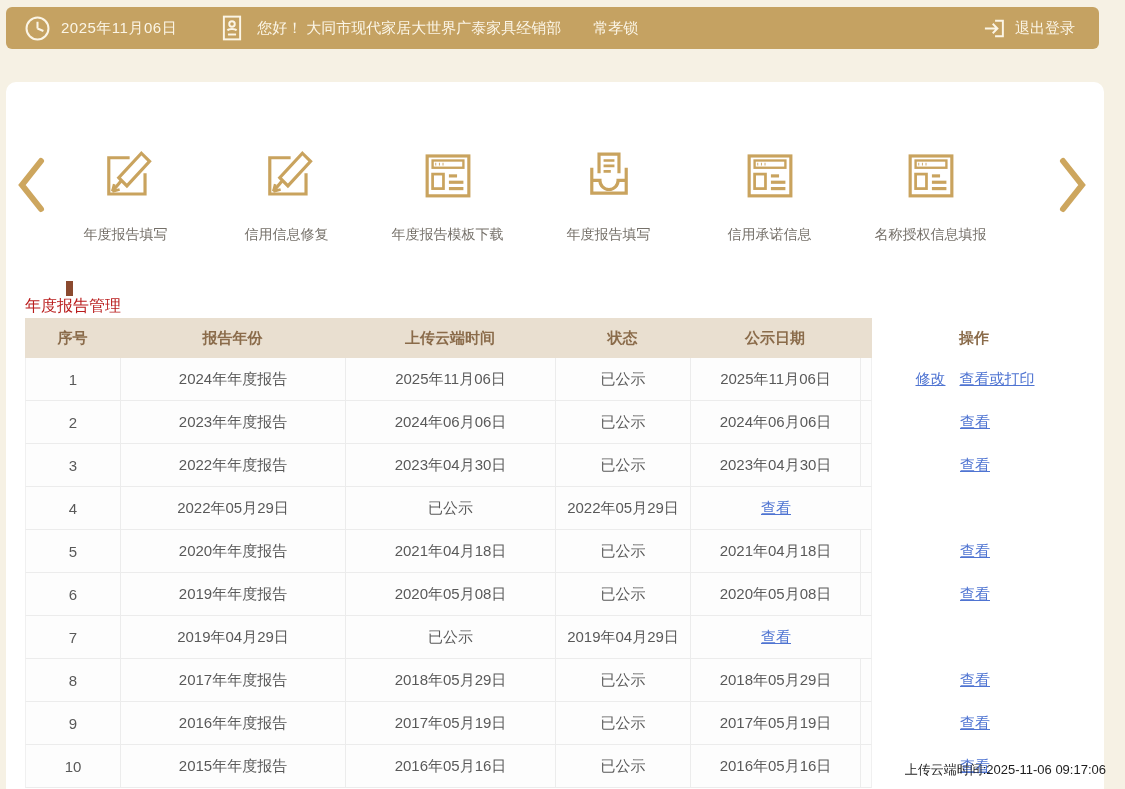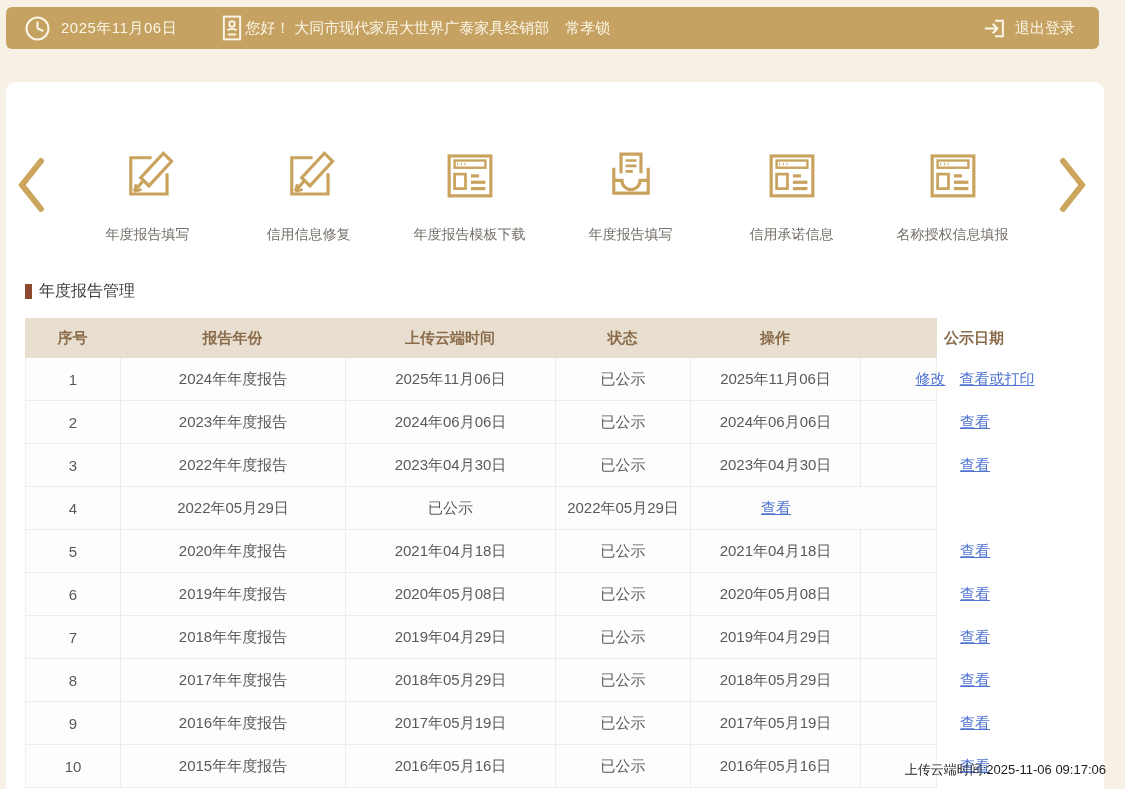--- a/index.html
+++ b/index.html
@@ -13,53 +13,53 @@
   .topbar {
     position:absolute; left:6px; top:7px; width:1093px; height:42px;
     background:#c5a262; border-radius:6px;
     display:flex; align-items:center;
     color:#fbf5e6; font-size:15px;
     padding:0 24px 0 18px;
   }
   .topbar svg { display:block; }
   .tb-date { margin-left:10px; letter-spacing:.5px; }
   .tb-badge { margin-left:42px; }
-  .tb-greet { }
-  .tb-user  { margin-left:16px; }
+  .tb-greet { margin-left:12px; }
+  .tb-user  { margin-left:32px; }
   .tb-logout { margin-left:auto; display:flex; align-items:center; cursor:pointer; }
   .tb-logout span { margin-left:9px; }
   
   .card {
     position:absolute; left:6px; top:82px; width:1098px; height:720px;
     background:#ffffff; border-radius:10px 10px 0 0;
   }
   
   .chev {
     position:absolute; top:72px; width:34px; height:62px; cursor:pointer;
     display:flex; align-items:center; justify-content:center;
   }
   .chev-left  { left:8px; }
   .chev-right { right:14px; }
   .carousel-items {
-    position:absolute; left:61px; top:64px; width:966px;
+    position:absolute; left:39px; top:64px; width:966px;
     display:flex;
   }
   .ci { width:161px; display:flex; flex-direction:column; align-items:center; cursor:pointer; }
   .ci-icon { width:58px; height:58px; }
   .ci-icon svg { width:58px; height:58px; display:block; }
   .ci-label { margin-top:22px; font-size:14px; color:#757069; white-space:nowrap; }
   
   .section-title {
     position:absolute; left:19px; top:199px;
     display:flex; align-items:center;
-    font-size:16px; color:#404040;
+    font-size:16px; color:#b91c1c;flex-direction:column;
   }
   .section-bullet { width:7px; height:15px; background:#8b4a2f; margin-right:7px; }
   
-  .report-table { position:absolute; left:19px; top:236px; width:912px; }
+  .report-table { position:absolute; left:19px; top:236px; width:847px; }
   .trow {
     display:grid;
     grid-template-columns:95px 225px 210px 135px 170px 228px;
   }
   .trow > div { display:flex; align-items:center; justify-content:center; }
   .thead {
     height:40px; background:#e9dfd0;
     color:#8a6b4a; font-weight:bold; font-size:15px;
   }
   .tdata {
@@ -208,22 +208,22 @@
     <span class="section-bullet"></span>
     <span>年度报告管理</span>
   </div>
 
   <div class="report-table">
     <div class="trow thead">
       <div>序号</div>
       <div>报告年份</div>
       <div>上传云端时间</div>
       <div>状态</div>
+      <div>公示日期</div>
       <div>操作</div>
-      <div>公示日期</div>
     </div>
     <div>
   <div class="trow tdata">
     <div>1</div>
     <div>2024年年度报告</div>
     <div>2025年11月06日</div>
     <div>已公示</div>
     <div>2025年11月06日</div>
     <div>
             <a href="#" class="op-link">修改</a>
@@ -280,21 +280,20 @@
     <div>2020年05月08日</div>
     <div>已公示</div>
     <div>2020年05月08日</div>
     <div>
             <a href="#" class="op-link">查看</a>
           </div>
   </div>
 
   <div class="trow tdata">
     <div>7</div>
-    <div>2018年年度报告</div>
     <div>2019年04月29日</div>
     <div>已公示</div>
     <div>2019年04月29日</div>
     <div>
             <a href="#" class="op-link">查看</a>
           </div>
   </div>
 
   <div class="trow tdata">
     <div>8</div>

